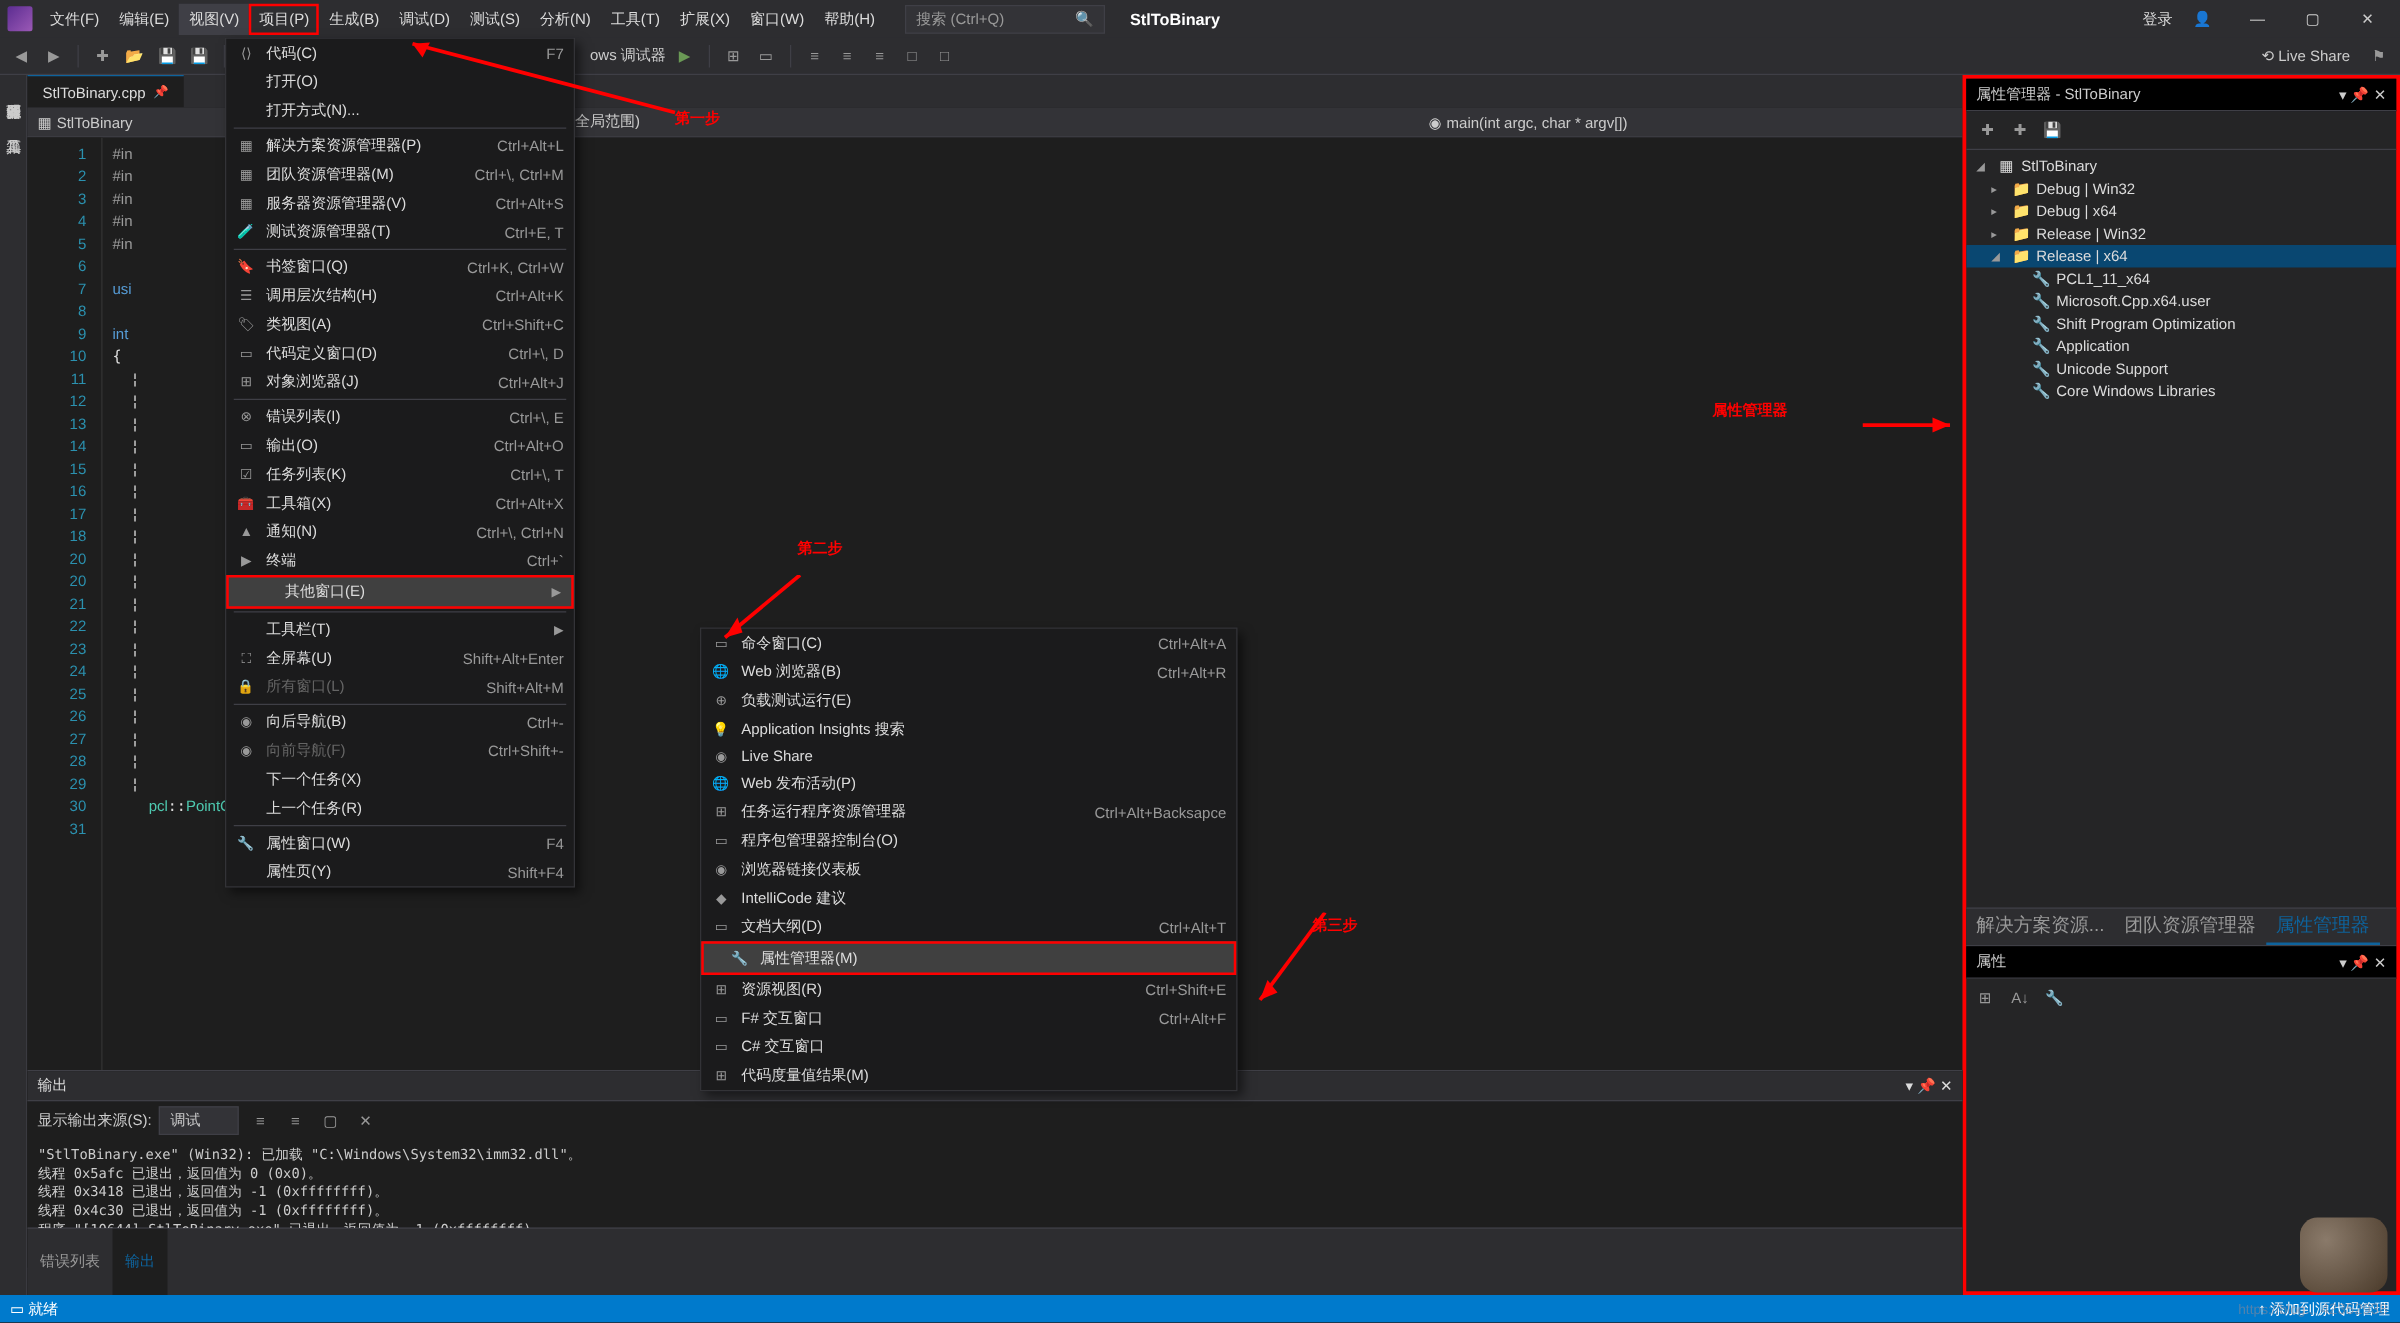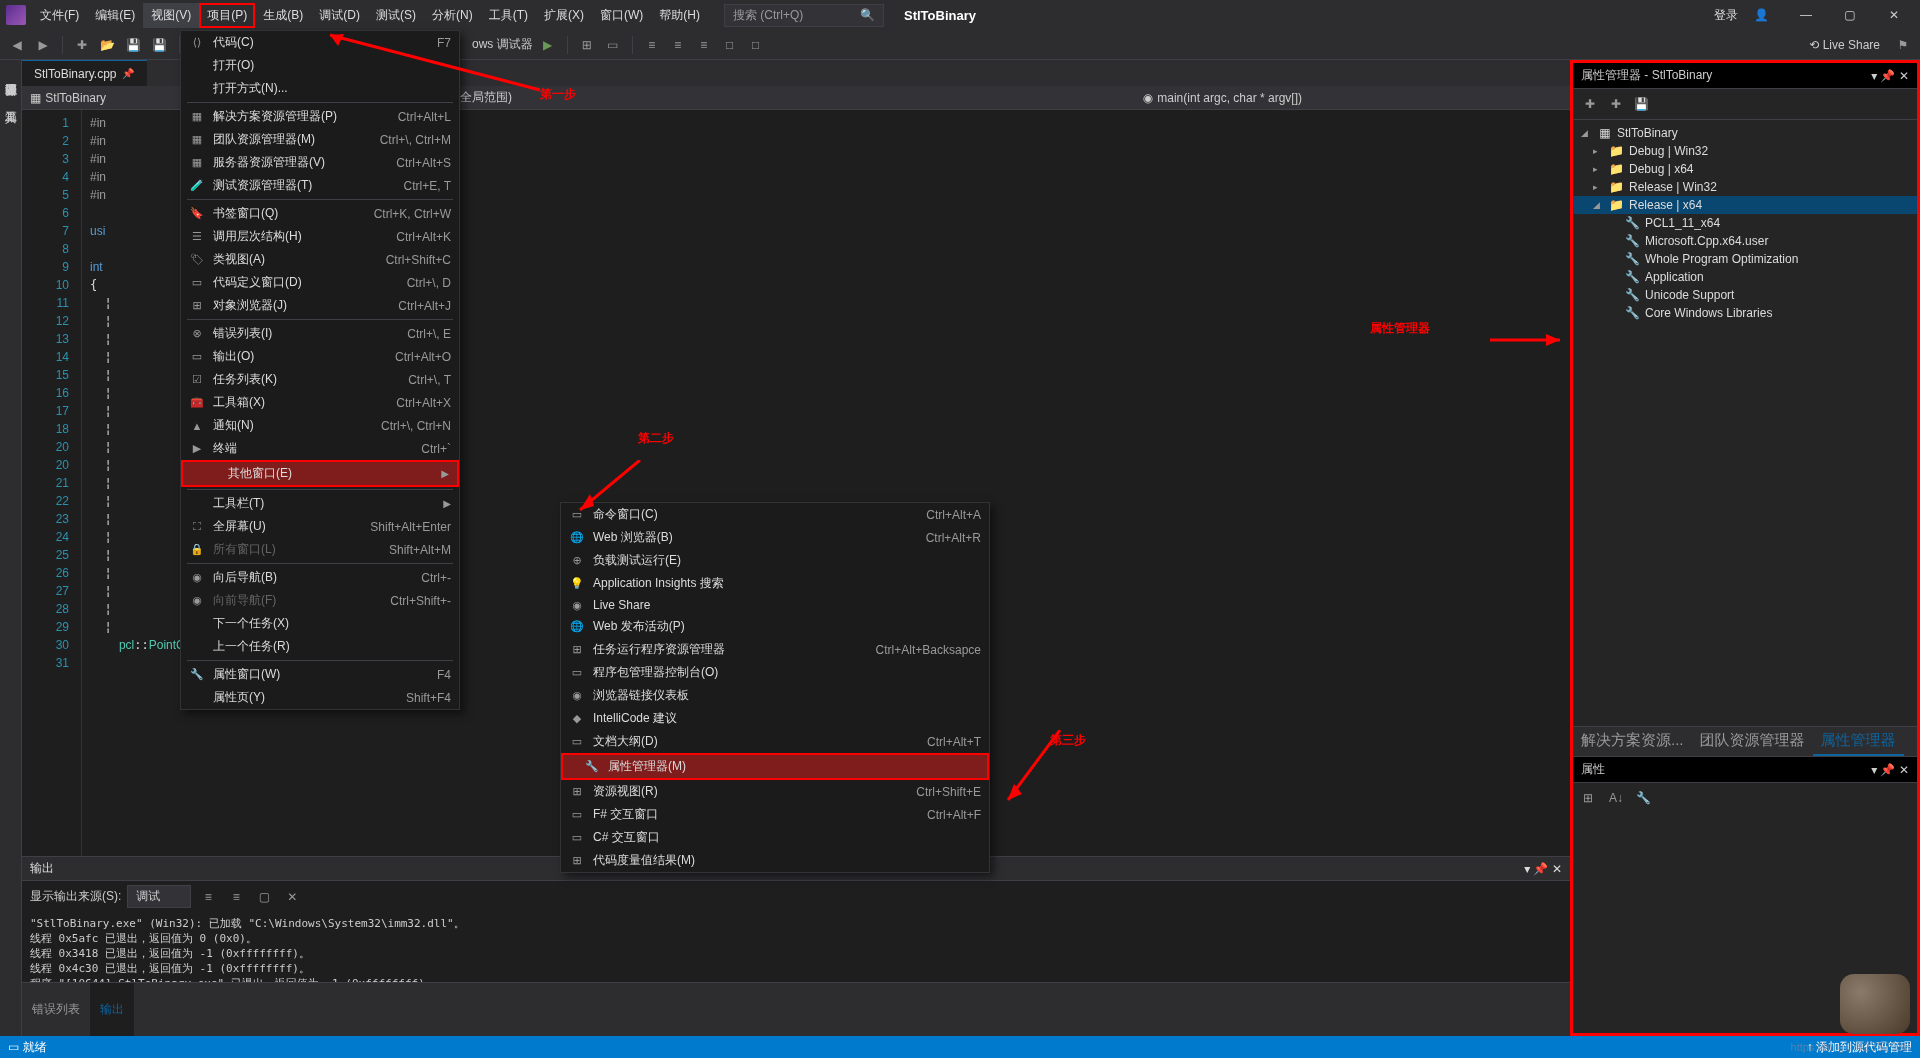--- a/index.html
+++ b/index.html
@@ -42,21 +42,21 @@
 .code-text .hi { color: #9b9b9b; }
 .code-text .kw { color: #569cd6; }
 .code-text .str { color: #d69d85; }
 .code-text .ty { color: #4ec9b0; }
 
 
 .dropdown { position: absolute; background: #1b1b1c; border: 1px solid #333337; box-shadow: 4px 4px 8px rgba(0,0,0,0.5); z-index: 100; }
 .dd1 { top: 30px; left: 180px; width: 280px; }
 .dd2 { top: 502px; left: 560px; width: 430px; }
 .dd-item { display: flex; align-items: center; padding: 3px 8px 3px 6px; color: #dcdcdc; position: relative; }
-.dd-item:hover, .dd-item.hl { background: #7f1d1d; padding-left: 19px; }
+.dd-item:hover, .dd-item.hl { background: #404040; padding-left: 19px; }
 .dd-item.boxed { border: 2px solid #ff0000; }
 .dd-icon { width: 20px; display: flex; justify-content: center; color: #999; font-size: 11px; }
 .dd-label { flex: 1; padding-left: 6px; }
 .dd-shortcut { color: #999; padding-left: 20px; }
 .dd-arrow { color: #999; font-size: 10px; }
 .dd-sep { height: 1px; background: #3f3f46; margin: 2px 6px; }
 .dd-item.disabled { color: #656565; }
 
 
 .right-panel { width: 350px; background: #252526; border-left: 1px solid #3f3f46; display: flex; flex-direction: column; position: relative; }
@@ -313,21 +313,21 @@
           <span>PCL1_11_x64</span>
         </div>
       <div class="tree-item d2">
           <span class="exp"></span>
           <span class="ic wrench">🔧</span>
           <span>Microsoft.Cpp.x64.user</span>
         </div>
       <div class="tree-item d2">
           <span class="exp"></span>
           <span class="ic wrench">🔧</span>
-          <span>Whole Program Optimization</span>
+          <span>Shift Program Optimization</span>
         </div>
       <div class="tree-item d2">
           <span class="exp"></span>
           <span class="ic wrench">🔧</span>
           <span>Application</span>
         </div>
       <div class="tree-item d2">
           <span class="exp"></span>
           <span class="ic wrench">🔧</span>
           <span>Unicode Support</span>

